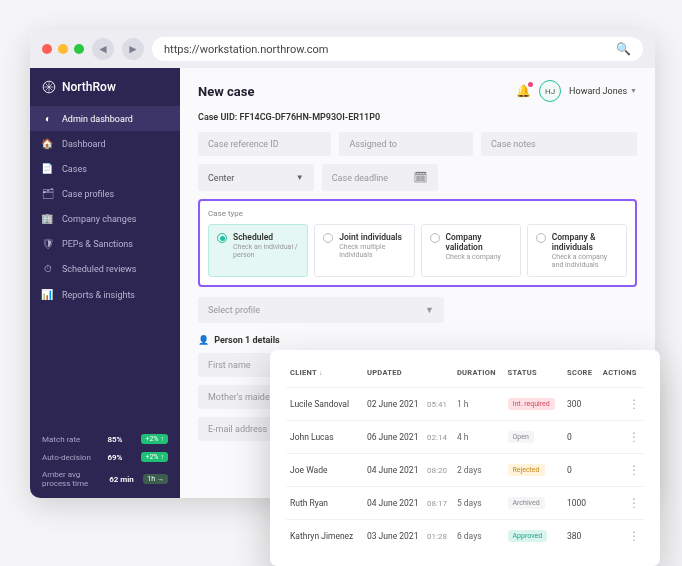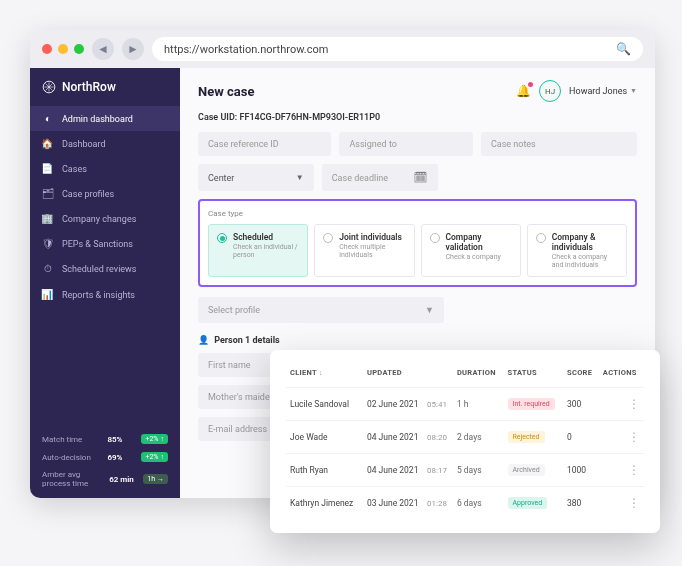--- a/index.html
+++ b/index.html
@@ -148,21 +148,21 @@
             <span class="ico">⏱</span>
             <span>Scheduled reviews</span>
           </div>
           <div class="side-item">
             <span class="ico">📊</span>
             <span>Reports &amp; insights</span>
           </div>
         </div>
       <div class="stat-block" id="stat-block">
           <div class="stat-row">
-            <span class="lbl">Match time</span>
+            <span class="lbl">Match rate</span>
             <span class="val">85%</span>
             <span class="badge">+2% <span class="arrw">↑</span></span>
           </div>
           <div class="stat-row">
             <span class="lbl">Auto-decision</span>
             <span class="val">69%</span>
             <span class="badge">+2% <span class="arrw">↑</span></span>
           </div>
           <div class="stat-row">
             <span class="lbl">Amber avg process time</span>
@@ -293,20 +293,29 @@
         <tr>
           <td>Lucile Sandoval</td>
           <td>02 June 2021</td>
           <td class="tm">05:41</td>
           <td class="dur">1 h</td>
           <td><span class="status int">Int. required</span></td>
           <td>300</td>
           <td style="text-align:right"><span class="dots">⋮</span></td>
         </tr>
         <tr>
+          <td>John Lucas</td>
+          <td>06 June 2021</td>
+          <td class="tm">02:14</td>
+          <td class="dur">4 h</td>
+          <td><span class="status open">Open</span></td>
+          <td>0</td>
+          <td style="text-align:right"><span class="dots">⋮</span></td>
+        </tr>
+        <tr>
           <td>Joe Wade</td>
           <td>04 June 2021</td>
           <td class="tm">08:20</td>
           <td class="dur">2 days</td>
           <td><span class="status rej">Rejected</span></td>
           <td>0</td>
           <td style="text-align:right"><span class="dots">⋮</span></td>
         </tr>
         <tr>
           <td>Ruth Ryan</td>

